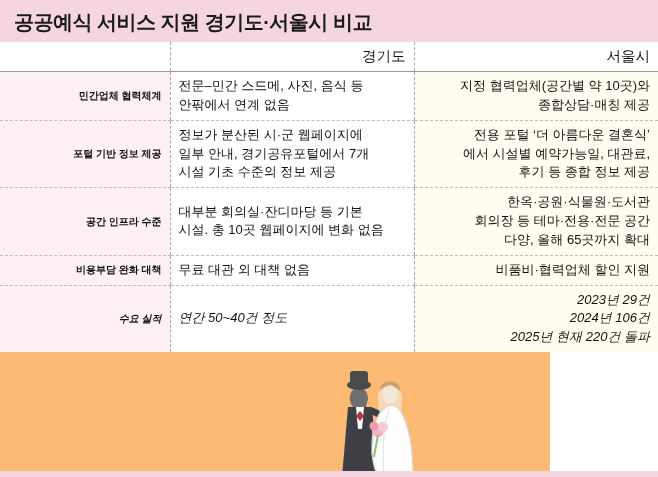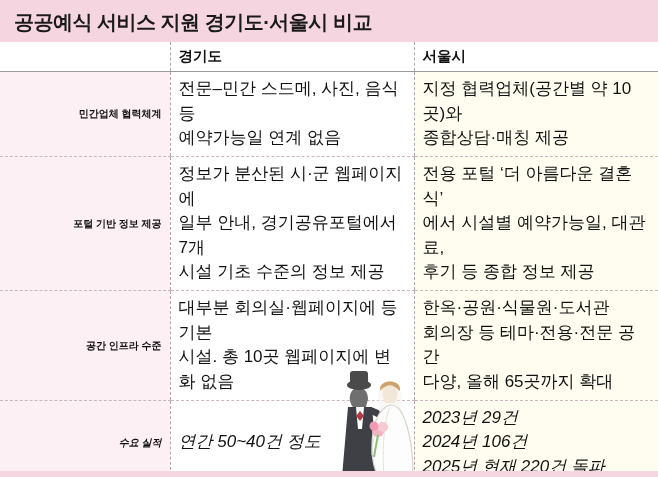--- a/index.html
+++ b/index.html
@@ -52,51 +52,52 @@
   table.cmp col.c2 { width: 244px; }
 
   table.cmp th, table.cmp td {
     vertical-align: middle;
     padding: 5px 8px;
     box-sizing: border-box;
   }
   .hdr-row th {
     height: 26px;
     font-size: 14.5px;
-    font-weight: bold;
+    font-weight: normal;
     color: #111;
-    text-align: left;
+    text-align: right;
     border-bottom: 1.6px solid #9a9a9a;
     background: #ffffff;
   }
   .hdr-blank {
     border-bottom: 1.6px solid #9a9a9a;
   }
   .hdr-sep {
     border-left: 1.4px dashed #b9a0ad;
   }
   .label-cell {
     text-align: right;
     font-size: 10px;
     font-weight: bold;
     color: #111;
     background: #fdf0f4;
     border-bottom: 1px dashed #cbb6c0;
     line-height: 1.35;
   }
   .val-cell {
-    font-size: 17px;
+    font-size: 13px;
     color: #111;
     line-height: 1.45;
     border-bottom: 1px dashed #cbb6c0;
     border-left: 1.4px dashed #b9a0ad;
     background: #ffffff;
   }
   .val-cell.right {
     background: #fffdf0;
+    text-align: right;
   }
   tr.last .label-cell,
   tr.last .val-cell {
     border-bottom: none;
     font-style: italic;
   }
   .line {
     display: block;
   }
   .couple {
@@ -136,21 +137,21 @@
         <th class="hdr-blank"></th>
         <th class="hdr-sep">경기도</th>
         <th class="hdr-sep">서울시</th>
       </tr>
     </thead>
     <tbody>
       <tr>
         <td class="label-cell">민간업체 협력체계</td>
         <td class="val-cell">
           <span class="line">전문–민간 스드메, 사진, 음식 등</span>
-          <span class="line">예약가능일 연계 없음</span>
+          <span class="line">안팎에서 연계 없음</span>
         </td>
         <td class="val-cell right">
           <span class="line">지정 협력업체(공간별 약 10곳)와</span>
           <span class="line">종합상담·매칭 제공</span>
         </td>
       </tr>
       <tr>
         <td class="label-cell">포털 기반 정보 제공</td>
         <td class="val-cell">
           <span class="line">정보가 분산된 시·군 웹페이지에</span>
@@ -159,27 +160,36 @@
         </td>
         <td class="val-cell right">
           <span class="line">전용 포털 ‘더 아름다운 결혼식’</span>
           <span class="line">에서 시설별 예약가능일, 대관료,</span>
           <span class="line">후기 등 종합 정보 제공</span>
         </td>
       </tr>
       <tr>
         <td class="label-cell">공간 인프라 수준</td>
         <td class="val-cell">
-          <span class="line">대부분 회의실·웹페이지에 등 기본</span>
+          <span class="line">대부분 회의실·잔디마당 등 기본</span>
           <span class="line">시설. 총 10곳 웹페이지에 변화 없음</span>
         </td>
         <td class="val-cell right">
           <span class="line">한옥·공원·식물원·도서관</span>
           <span class="line">회의장 등 테마·전용·전문 공간</span>
           <span class="line">다양, 올해 65곳까지 확대</span>
+        </td>
+      </tr>
+      <tr>
+        <td class="label-cell">비용부담 완화 대책</td>
+        <td class="val-cell">
+          <span class="line">무료 대관 외 대책 없음</span>
+        </td>
+        <td class="val-cell right">
+          <span class="line">비품비·협력업체 할인 지원</span>
         </td>
       </tr>
       <tr class="last">
         <td class="label-cell">수요 실적</td>
         <td class="val-cell">
           <span class="line">연간 50~40건 정도</span>
         </td>
         <td class="val-cell right">
           <span class="line">2023년 29건</span>
           <span class="line">2024년 106건</span>

